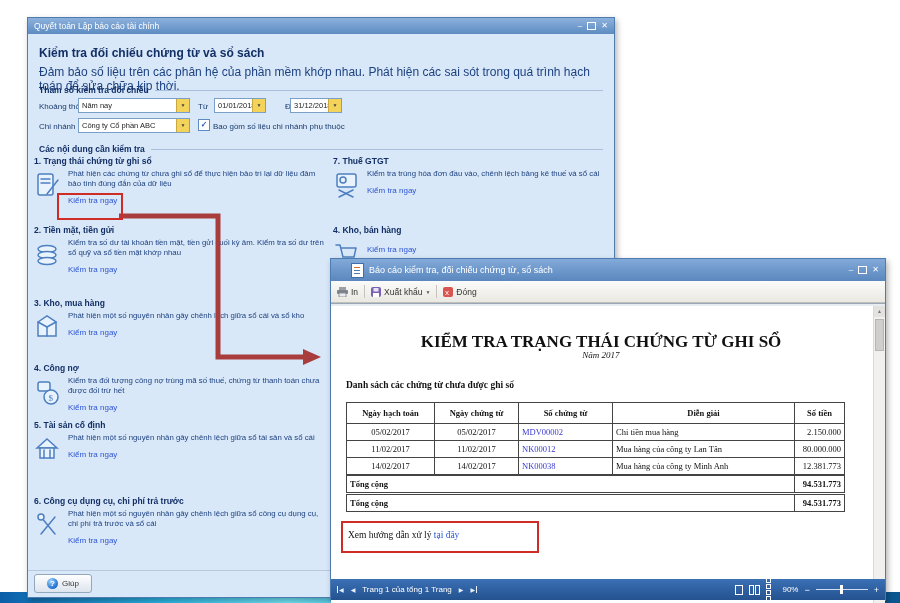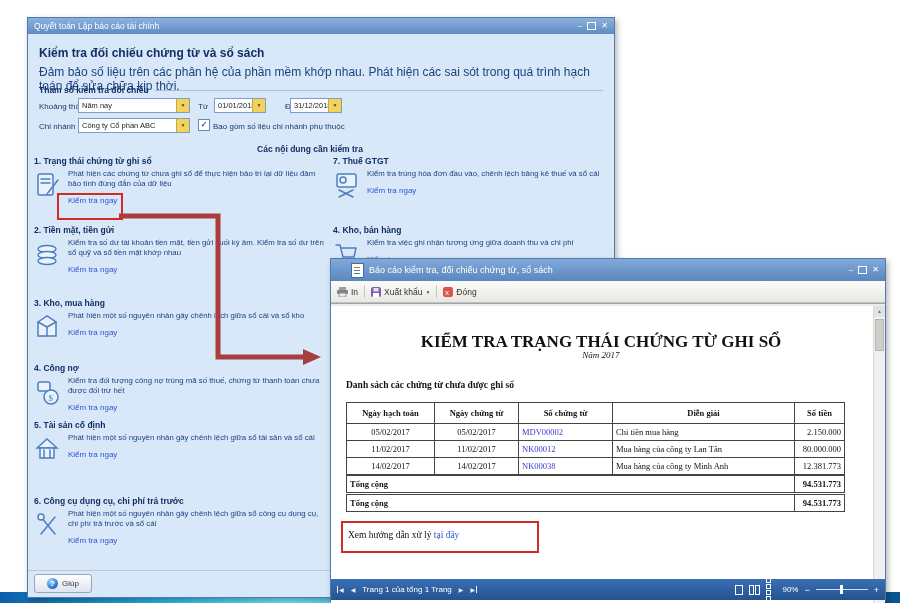--- a/index.html
+++ b/index.html
@@ -156,21 +156,21 @@
     <div class="abs fld-label" style="left:11px;top:88px;">Chi nhánh</div>
     <div class="combo" style="left:50px;top:84px;width:112px;">
       <span>Công ty Cổ phần ABC</span>
       <span class="cb-btn">▼</span>
     </div>
     <div class="checkbox" style="left:170px;top:85px;">
       <span>✓</span>
     </div>
     <div class="abs fld-label" style="left:185px;top:88px;">Bao gồm số liệu chi nhánh phụ thuộc</div>
 
-    <div class="abs sec-hdr" style="left:0;top:110px;width:564px;flex-direction:column;">
+    <div class="abs sec-hdr" style="left:11px;top:110px;width:564px;">
       <span>Các nội dung cần kiểm tra</span>
         <span class="rule"></span>
     </div>
 
     <div class="item" style="left:6px;top:122px;width:300px;">
       <div class="ttl">1. Trạng thái chứng từ ghi sổ</div>
       <div class="irow">
         <span class="ic">
           <svg width="27" height="32">
               <rect class="fl" x="4" y="5" width="15" height="21" rx="2"></rect>
@@ -294,21 +294,20 @@
       <div class="ttl">4. Kho, bán hàng</div>
       <div class="irow">
         <span class="ic">
           <svg width="27" height="32">
               <polyline class="st" points="3,7 7,7 10,19 21,19 23,10 8,10"></polyline>
               <circle class="fl" cx="11" cy="24" r="2.2"></circle>
               <circle class="fl" cx="19" cy="24" r="2.2"></circle>
             </svg>
         </span>
         <div class="bd" style="width:235px;">
-          <div class="dsc">Kiểm tra việc ghi nhận tương ứng giữa doanh thu và chi phí</div>
           <a class="lnk">Kiểm tra ngay</a>
         </div>
       </div>
     </div>
 
     <div id="main-footer">
       <div class="help-btn">
         <span class="help-orb">?</span>
         <span>Giúp</span>
       </div>

